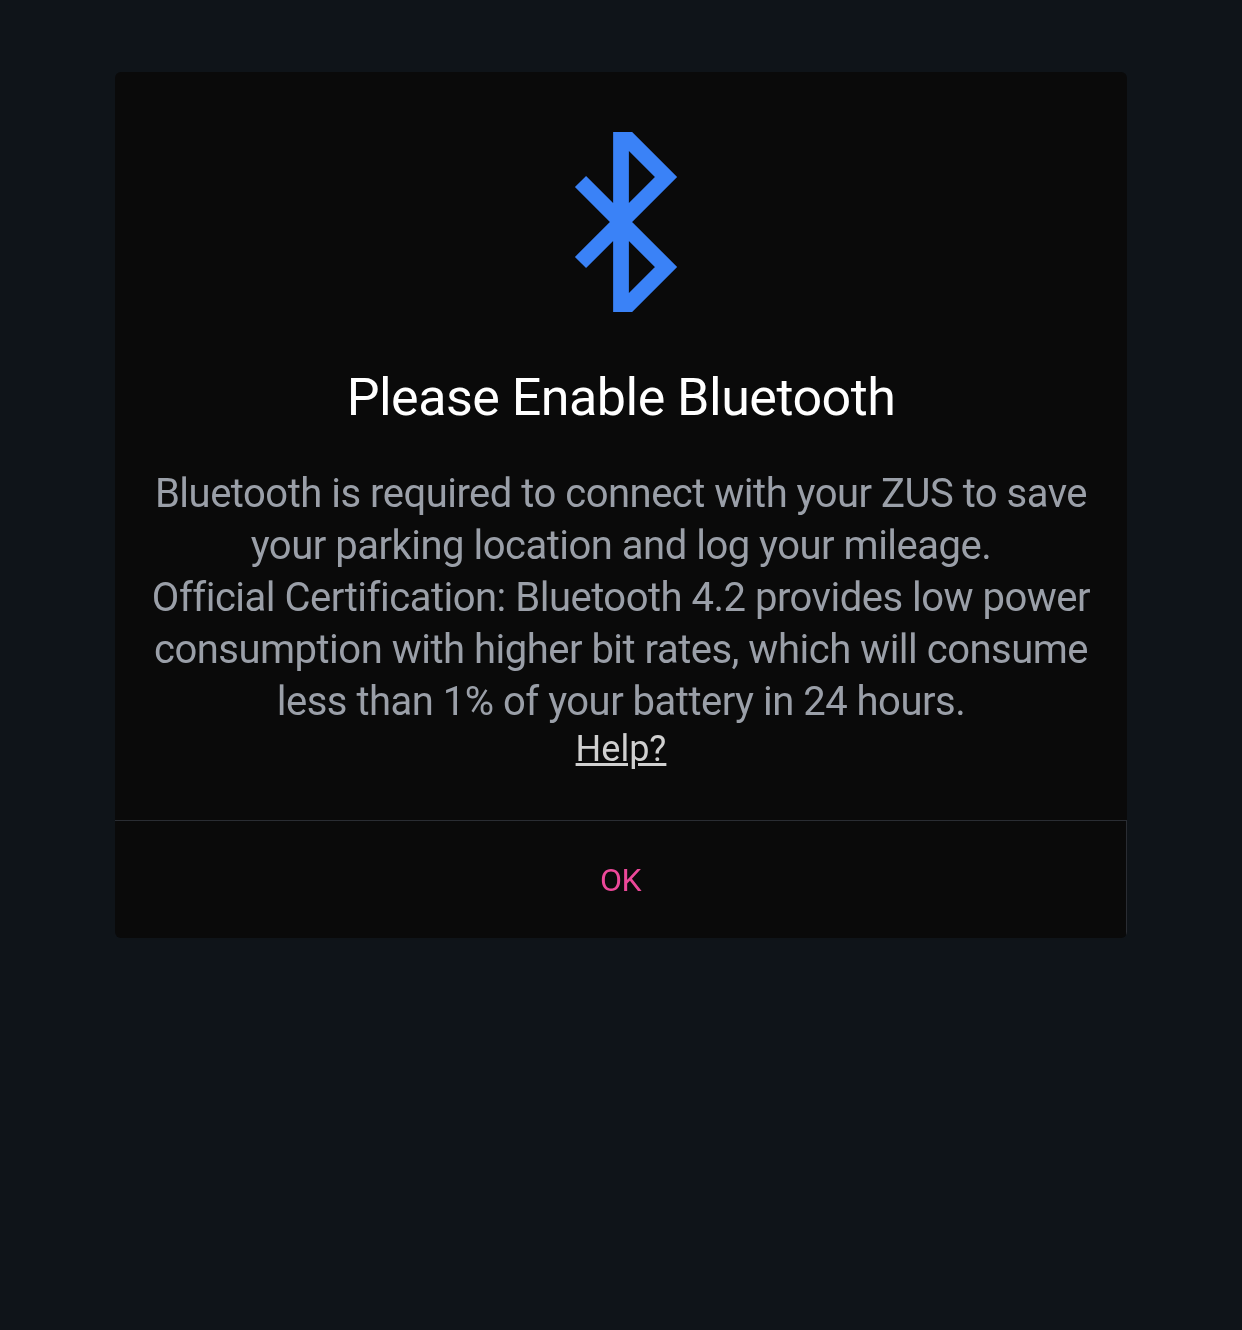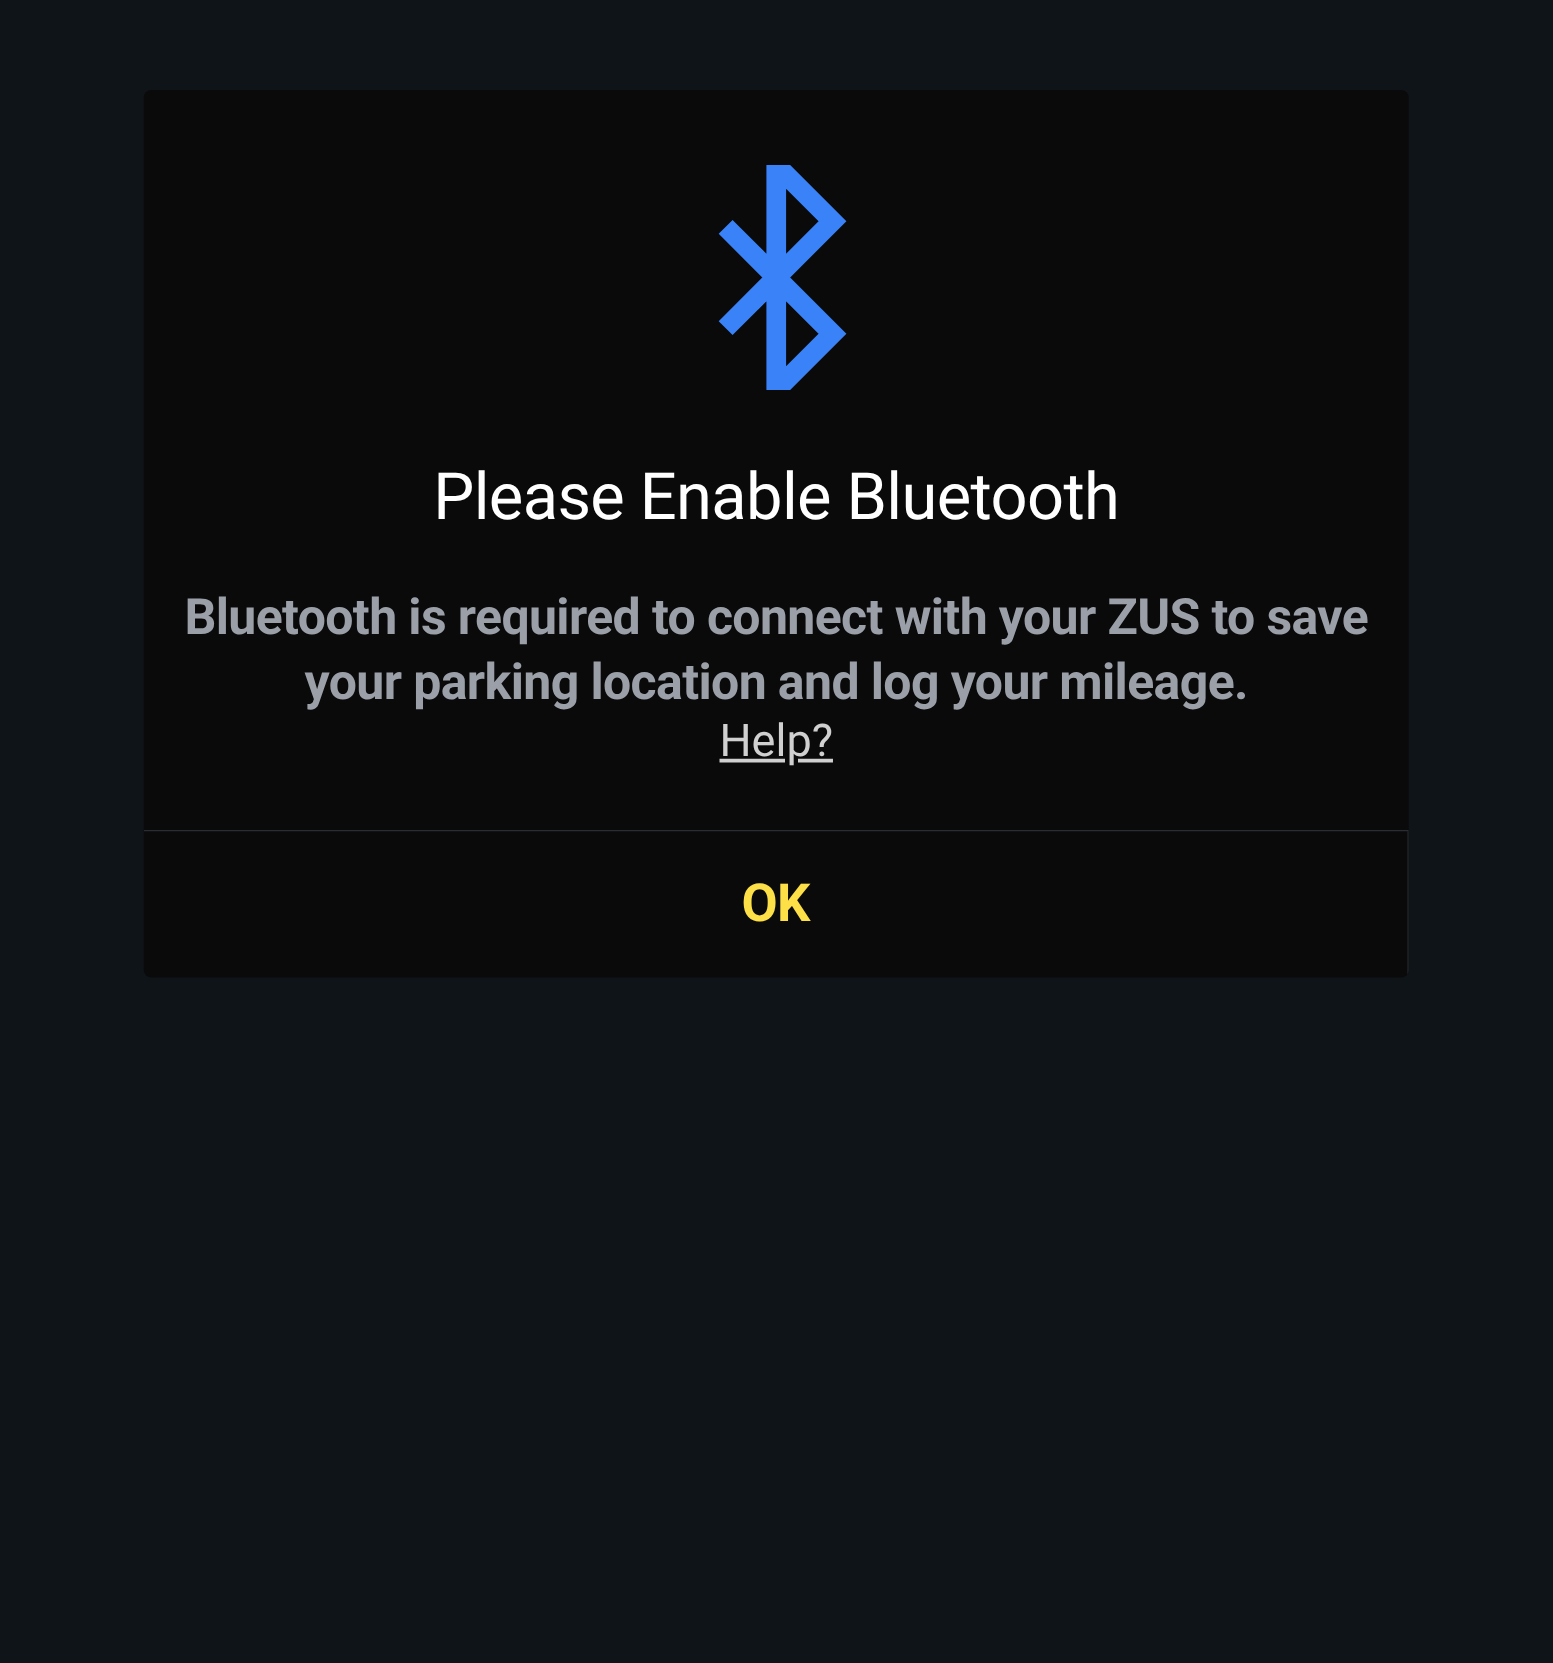--- a/index.html
+++ b/index.html
@@ -49,21 +49,21 @@
       font-weight: 400;
       text-align: center;
       margin-bottom: 40px;
       letter-spacing: -0.5px;
     }
     .dialog-body {
       color: #9a9fa8;
       font-size: 40px;
       line-height: 1.3;
       text-align: center;
-      font-weight: 700;
+      font-weight: 400;
       letter-spacing: -0.5px;
     }
     .dialog-body p {
       margin: 0;
     }
     .help-link {
       color: #d0d0d0;
       font-size: 36px;
       text-decoration: underline;
       cursor: pointer;
@@ -71,23 +71,23 @@
     }
     .button-row {
       display: flex;
       border-top: 1px solid #2a2d33;
       height: 118px;
     }
     .dialog-button {
       flex: 1;
       background: transparent;
       border: none;
-      color: #fde047;
-      font-size: 42px;
-      font-weight: 700;
+      color: #ec4899;
+      font-size: 32px;
+      font-weight: 400;
       cursor: pointer;
       display: flex;
       align-items: center;
       justify-content: center;
       font-family: inherit;
       letter-spacing: -0.5px;
     }
     .dialog-button:first-child {
       border-right: 1px solid #2a2d33;
     }
@@ -98,19 +98,20 @@
 <div class="dialog">
   <div class="dialog-content">
     <div class="bluetooth-icon">
       <svg viewBox="0 0 100 160" xmlns="http://www.w3.org/2000/svg">
         <path d="M 50 0 L 50 160 L 90 120 L 14 44 M 50 0 L 90 40 L 14 116" stroke="#3a82f7" stroke-width="14" fill="none" stroke-linejoin="miter"></path>
       </svg>
     </div>
     <h1 class="dialog-title">Please Enable Bluetooth</h1>
     <div class="dialog-body">
       <p>Bluetooth is required to connect with your ZUS to save your parking location and log your mileage.</p>
+      <p>Official Certification: Bluetooth 4.2 provides low power consumption with higher bit rates, which will consume less than 1% of your battery in 24 hours.</p>
     </div>
     <a class="help-link">Help?</a>
   </div>
   <div class="button-row">
     <button class="dialog-button">OK</button>
   </div>
 </div>
 
 </body></html>

